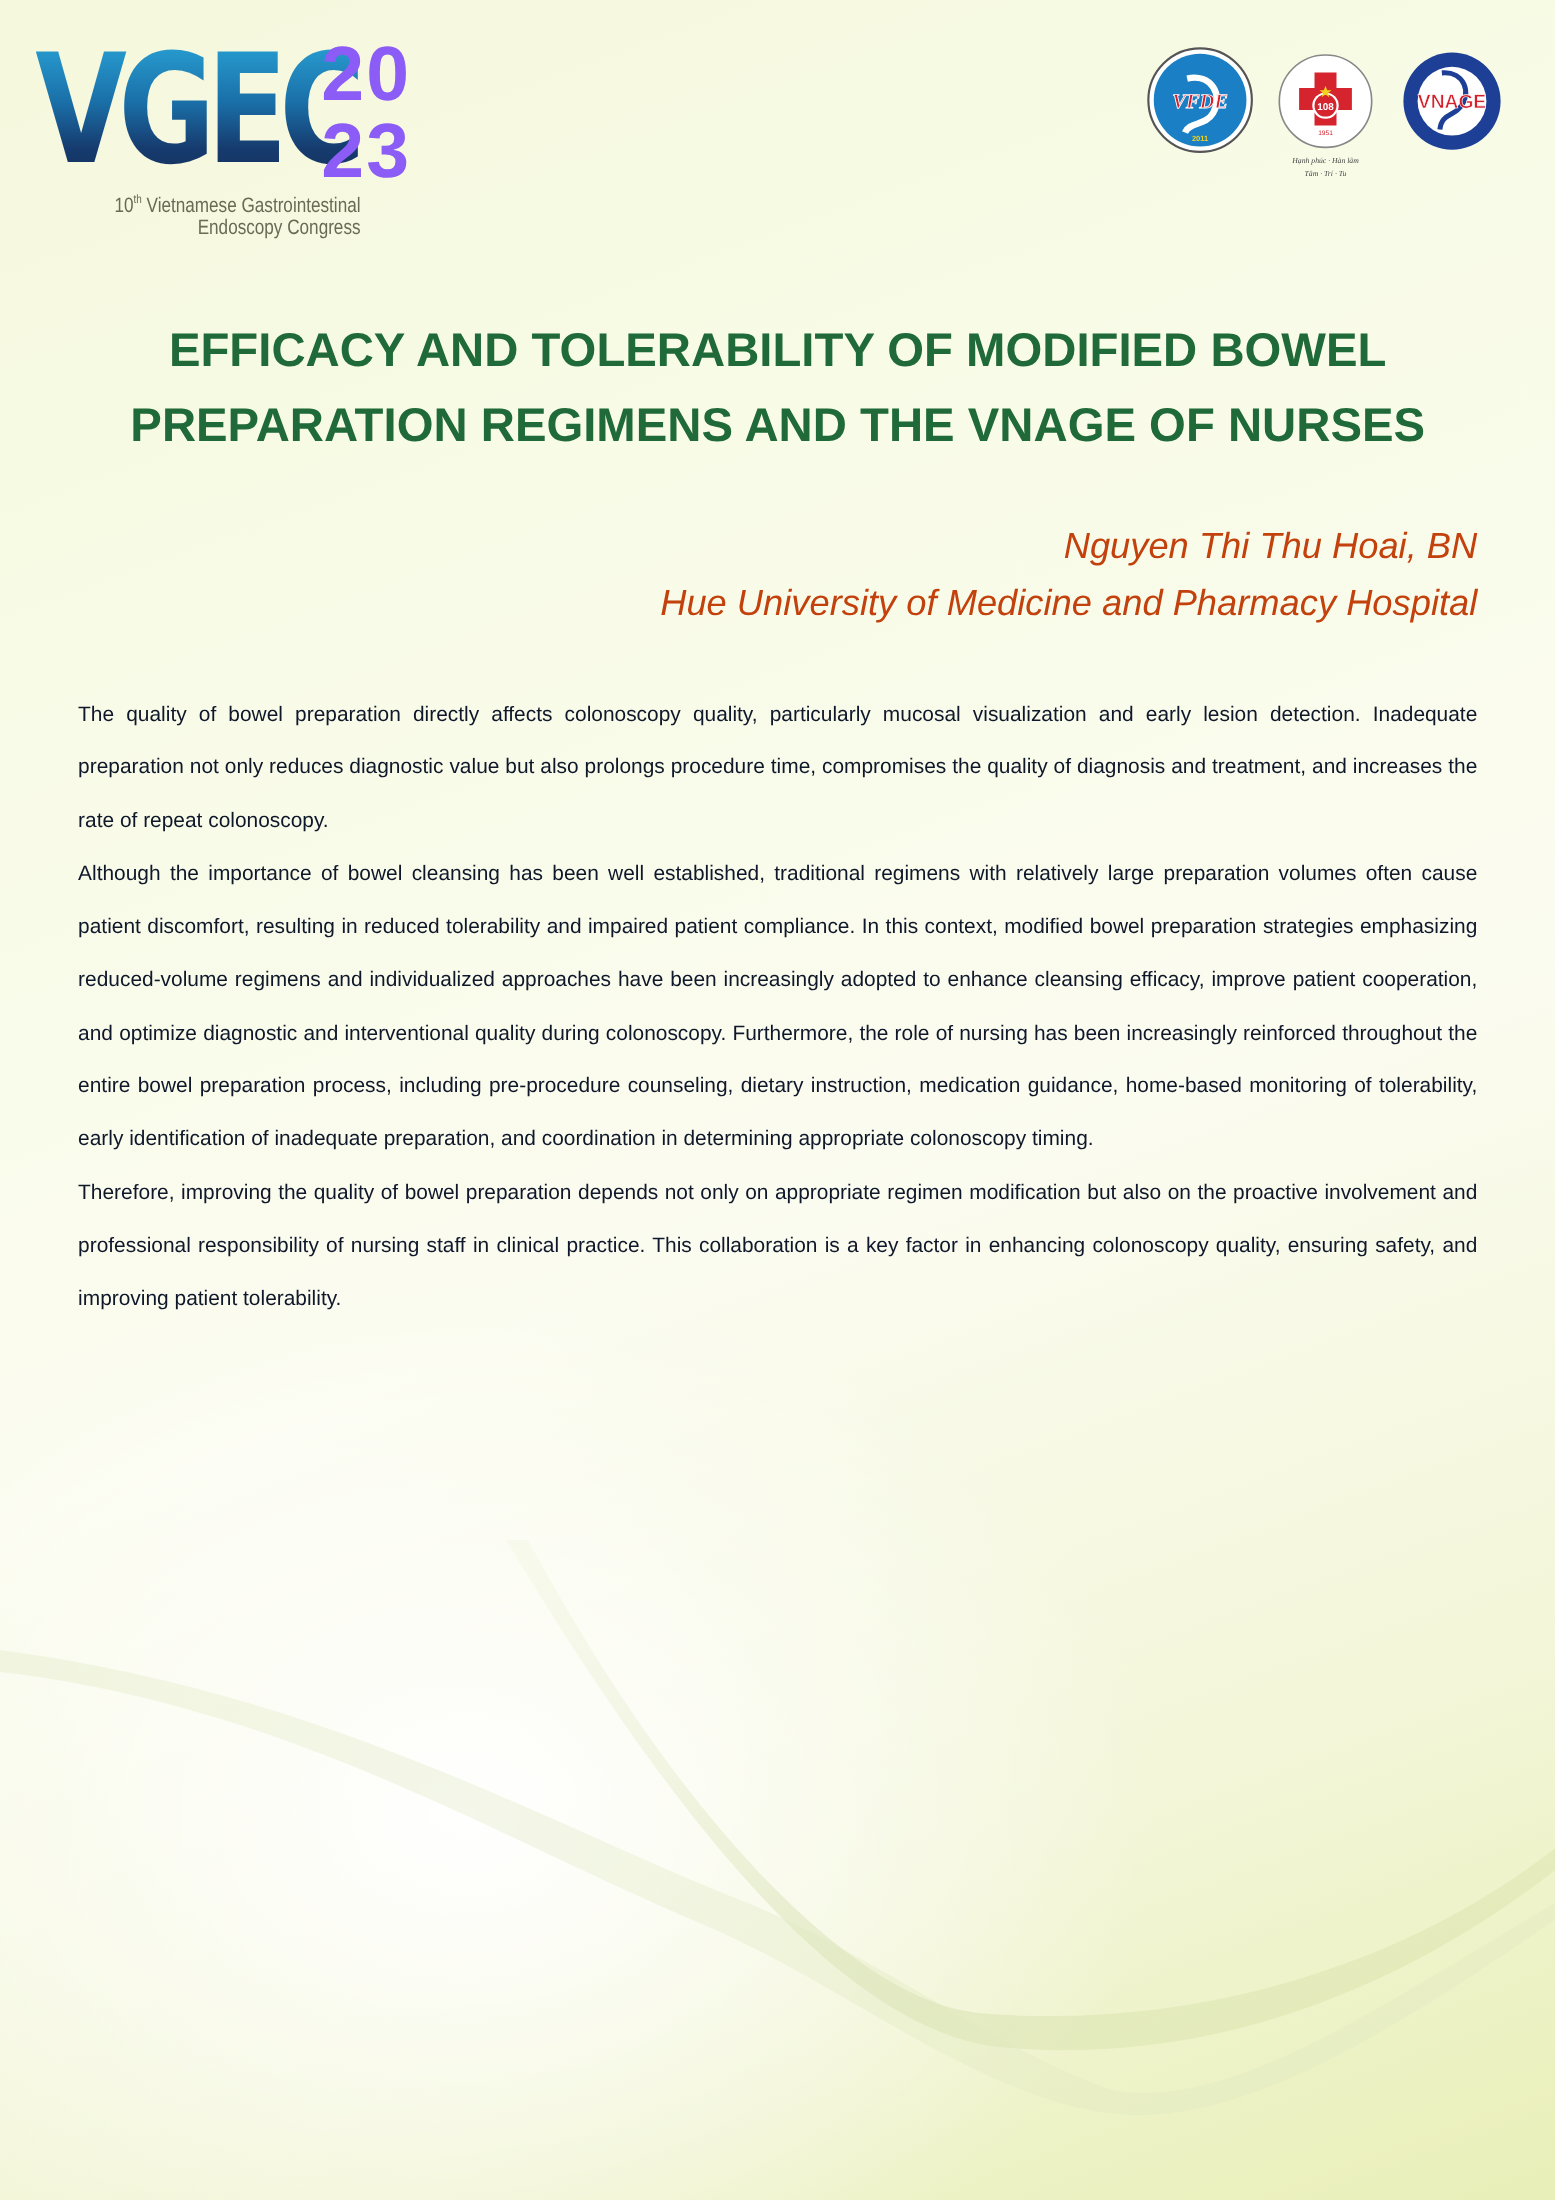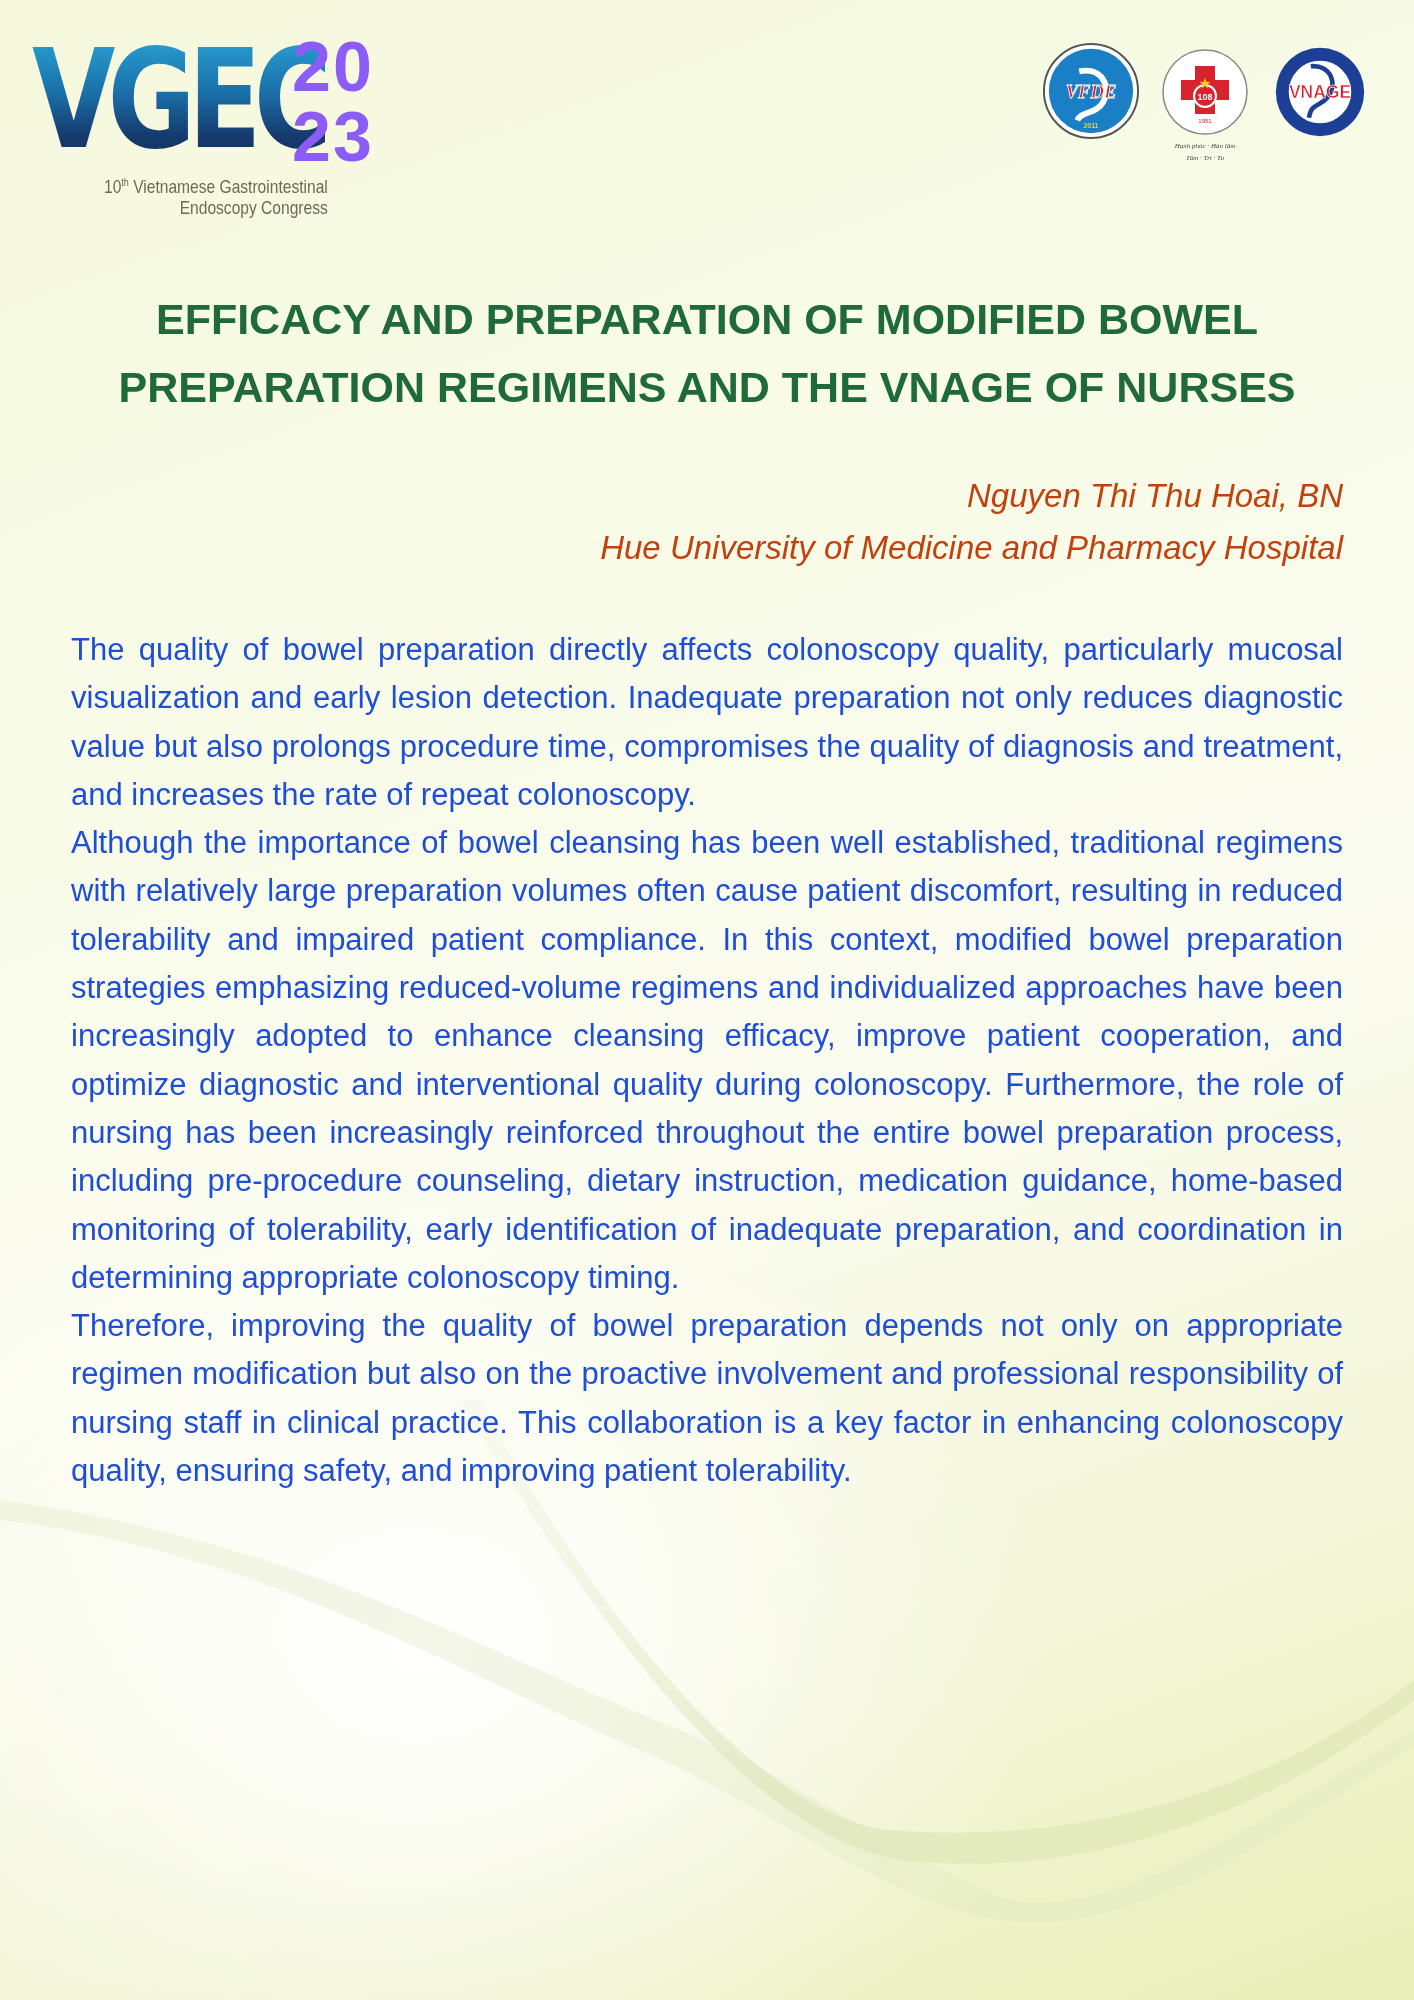--- a/index.html
+++ b/index.html
@@ -22,22 +22,22 @@
   .year { position: absolute; left: 260px; top: 2px; font-family: "Liberation Sans", sans-serif; font-weight: bold;
     font-size: 70px; line-height: 70px; color: #8b5cf6; letter-spacing: 2px; }
   .logo-sub { position: absolute; left: 72px; top: 142px; font-family: "Liberation Sans", sans-serif; font-size: 19px;
     line-height: 21px; color: #6a6a55; transform: scaleX(0.82); transform-origin: left top; white-space: nowrap; }
   .logo-sub sup { font-size: 11px; }
   .partner { position: absolute; }
   .title { position: absolute; left: 0; width: 1414px; top: 285px; text-align: center; color: #1f6a38;
     font-family: "Liberation Sans", sans-serif; font-weight: bold; font-size: 43px; line-height: 68px; }
   .author { position: absolute; right: 71px; top: 470px; text-align: right; font-style: italic; font-size: 33px;
     line-height: 52px; color: #c2410c; }
-  .body-text { position: absolute; left: 71px; width: 1272px; top: 626px; font-size: 31px; line-height: 48.3px;
-    text-align: justify; color: #1d4ed8; }
+  .body-text { position: absolute; left: 71px; width: 1272px; top: 626px; font-size: 19px; line-height: 48.3px;
+    text-align: justify; color: #0f172a; }
   .body-text p { margin: 0; }
 </style>
 </head>
 <body>
 
 <svg class="bg-wave" viewBox="0 0 1414 600">
   <defs>
     <linearGradient id="wg" x1="0" y1="0" x2="1" y2="1">
       <stop offset="0" stop-color="#e8eed0" stop-opacity="0.2"></stop>
       <stop offset="0.6" stop-color="#d6e0b0" stop-opacity="0.55"></stop>
@@ -82,21 +82,21 @@
 </svg>
 
 <svg class="partner" style="left:1274px;top:46px;width:92px;height:92px" viewBox="0 0 100 100">
   <circle cx="50" cy="50" r="48" fill="#1d3f95"></circle>
   <circle cx="50" cy="50" r="34" fill="#fff"></circle>
   <path d="M40 22 C 62 20, 70 42, 58 56 C 50 66, 40 62, 38 78" fill="none" stroke="#1d3f95" stroke-width="5"></path>
   <text x="50" y="57" text-anchor="middle" font-family="Liberation Sans, sans-serif" font-weight="bold" font-size="19" fill="#d41f2a" stroke="#fff" stroke-width="0.6">VNAGE</text>
 </svg>
 
 <div class="title">
-  <div>EFFICACY AND PREPARATION OF MODIFIED BOWEL</div>
+  <div>EFFICACY AND TOLERABILITY OF MODIFIED BOWEL</div>
   <div>PREPARATION REGIMENS AND THE VNAGE OF NURSES</div>
 </div>
 
 <div class="author">
   <div>Nguyen Thi Thu Hoai, BN</div>
   <div>Hue University of Medicine and Pharmacy Hospital</div>
 </div>
 
 <div class="body-text">
   <p>The quality of bowel preparation directly affects colonoscopy quality, particularly mucosal visualization and early lesion detection. Inadequate preparation not only reduces diagnostic value but also prolongs procedure time, compromises the quality of diagnosis and treatment, and increases the rate of repeat colonoscopy.</p>

